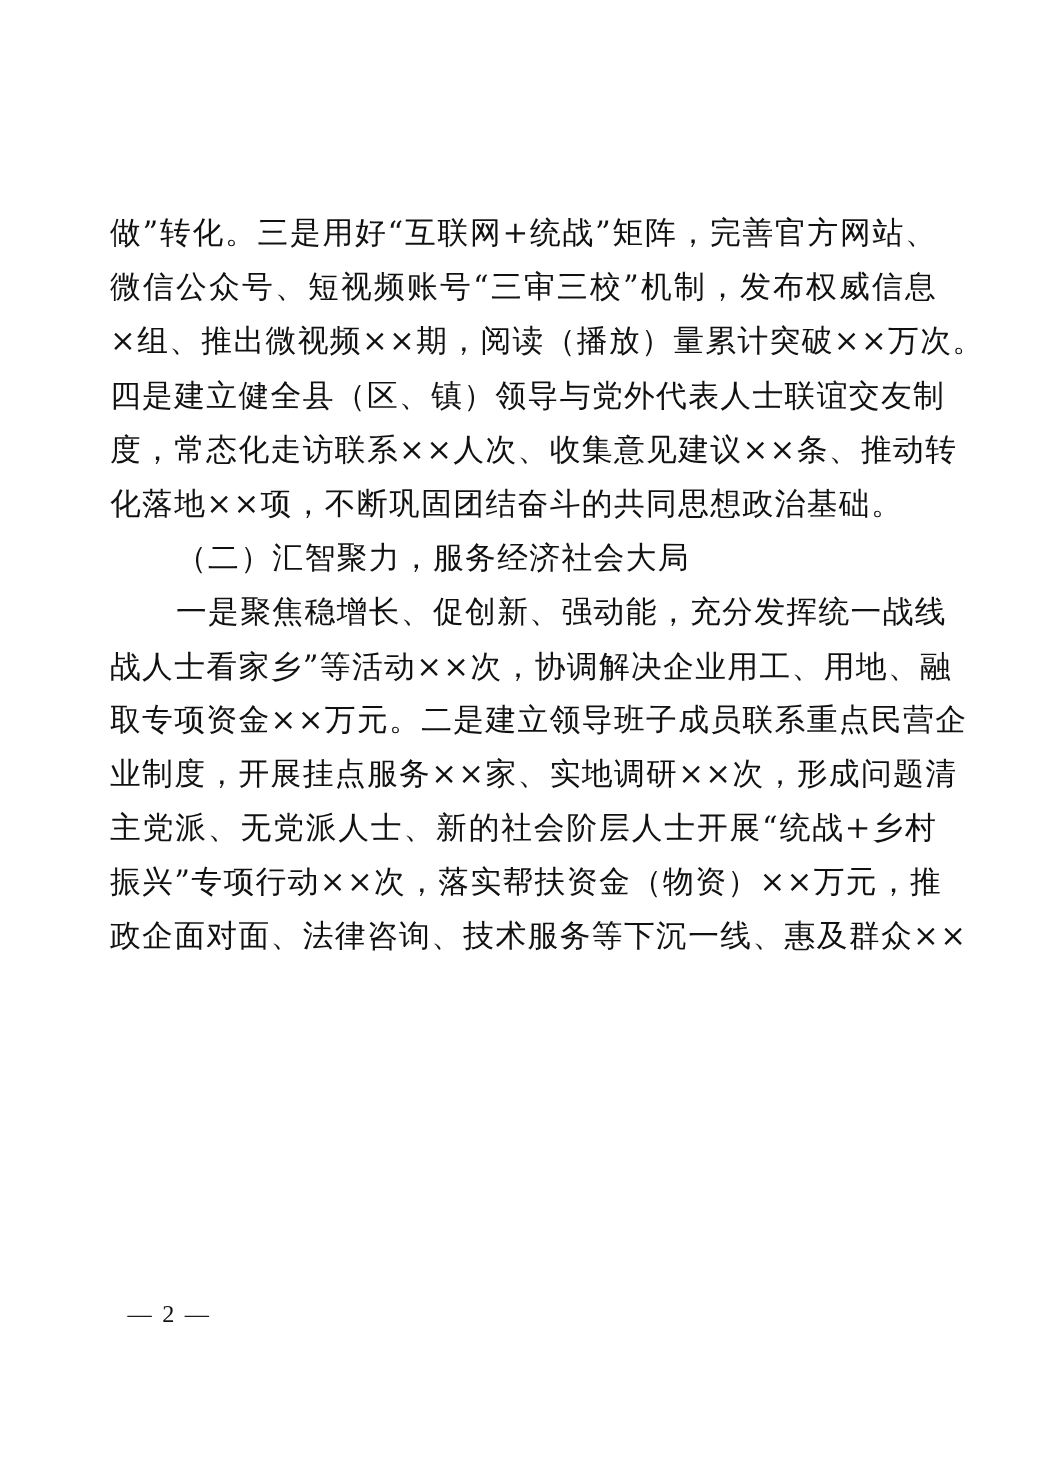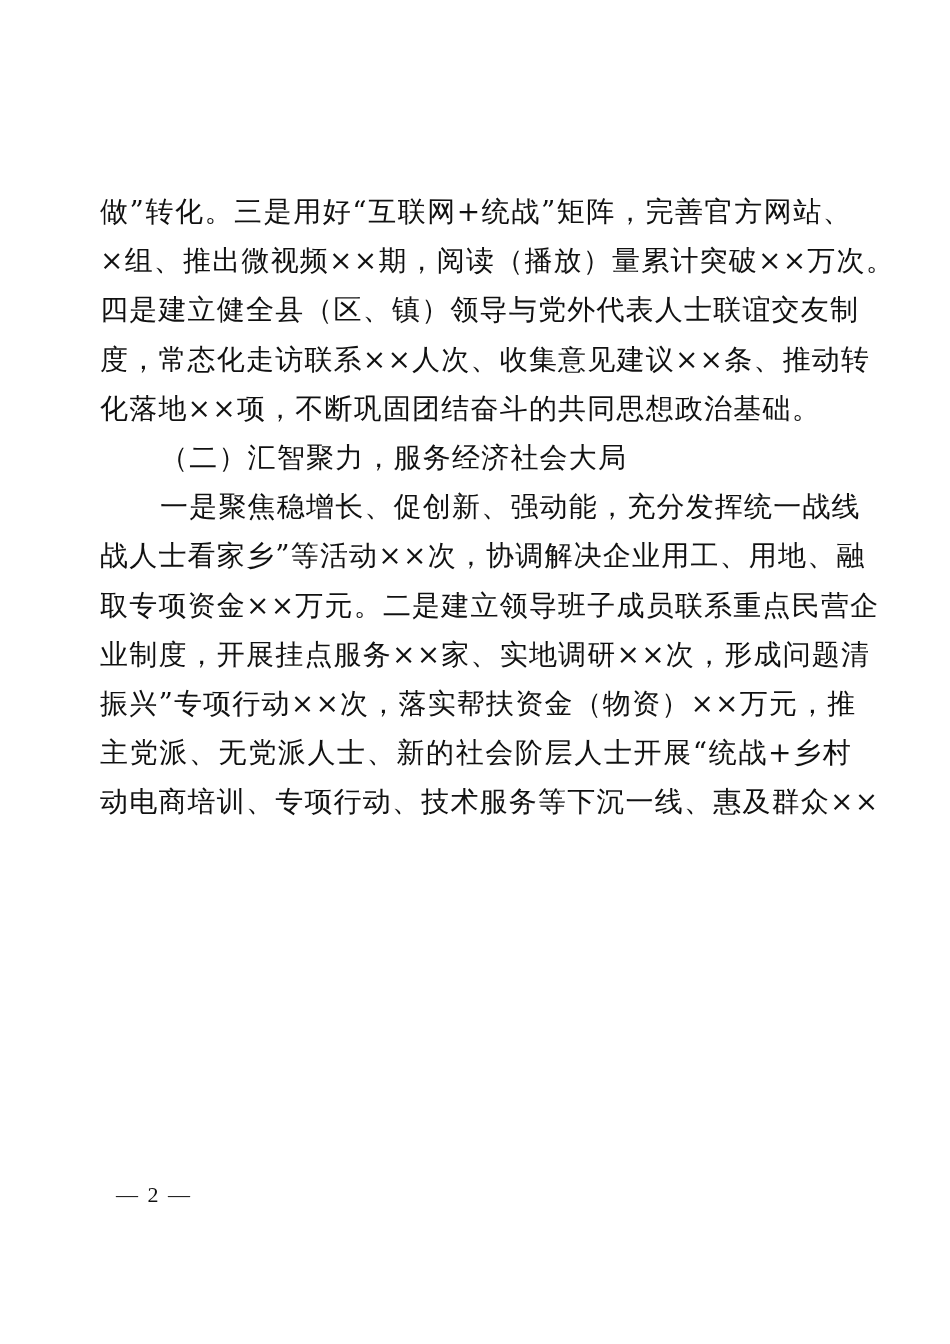--- a/index.html
+++ b/index.html
@@ -52,28 +52,29 @@
       color: #111111;
       font-family: "Liberation Serif", "DejaVu Serif", serif;
     }
   </style>
 </head>
 <body>
 
 <div class="page">
   <div class="body-text">
     <div class="line justify">做”转化。三是用好“互联网+统战”矩阵，完善官方网站、</div>
+    <div class="line justify">微信公众号、短视频账号“三审三校”机制，发布权威信息</div>
     <div class="line justify">×组、推出微视频××期，阅读（播放）量累计突破××万次。</div>
     <div class="line justify">四是建立健全县（区、镇）领导与党外代表人士联谊交友制</div>
     <div class="line justify">度，常态化走访联系××人次、收集意见建议××条、推动转</div>
     <div class="line">化落地××项，不断巩固团结奋斗的共同思想政治基础。</div>
     <div class="line indent">（二）汇智聚力，服务经济社会大局</div>
     <div class="line justify indent">一是聚焦稳增长、促创新、强动能，充分发挥统一战线</div>
     <div class="line justify">战人士看家乡”等活动××次，协调解决企业用工、用地、融</div>
     <div class="line justify">取专项资金××万元。二是建立领导班子成员联系重点民营企</div>
     <div class="line justify">业制度，开展挂点服务××家、实地调研××次，形成问题清</div>
+    <div class="line justify">主党派、无党派人士、新的社会阶层人士开展“统战+乡村</div>
     <div class="line justify">振兴”专项行动××次，落实帮扶资金（物资）××万元，推</div>
-    <div class="line justify">主党派、无党派人士、新的社会阶层人士开展“统战+乡村</div>
-    <div class="line justify">动电商培训、专项行动、技术服务等下沉一线、惠及群众××</div>
+    <div class="line justify">政企面对面、法律咨询、技术服务等下沉一线、惠及群众××</div>
   </div>
 
   <div class="page-number">— 2 —</div>
 </div>
 
 </body></html>

